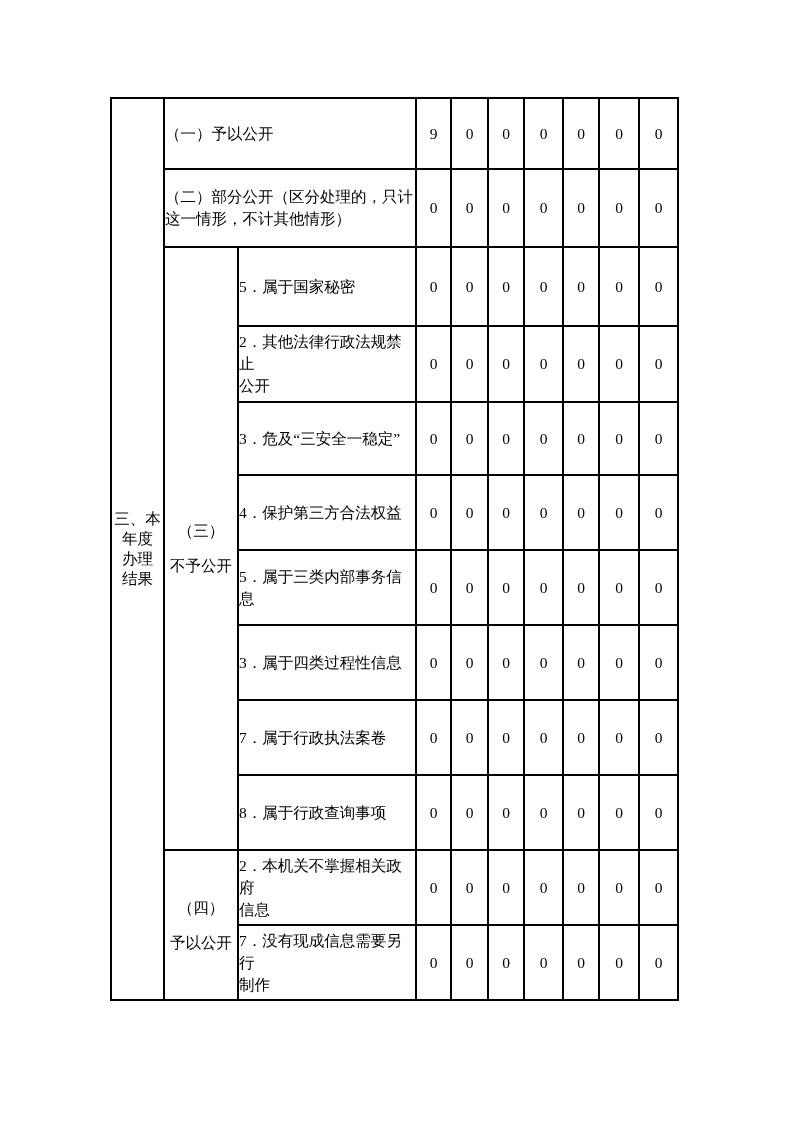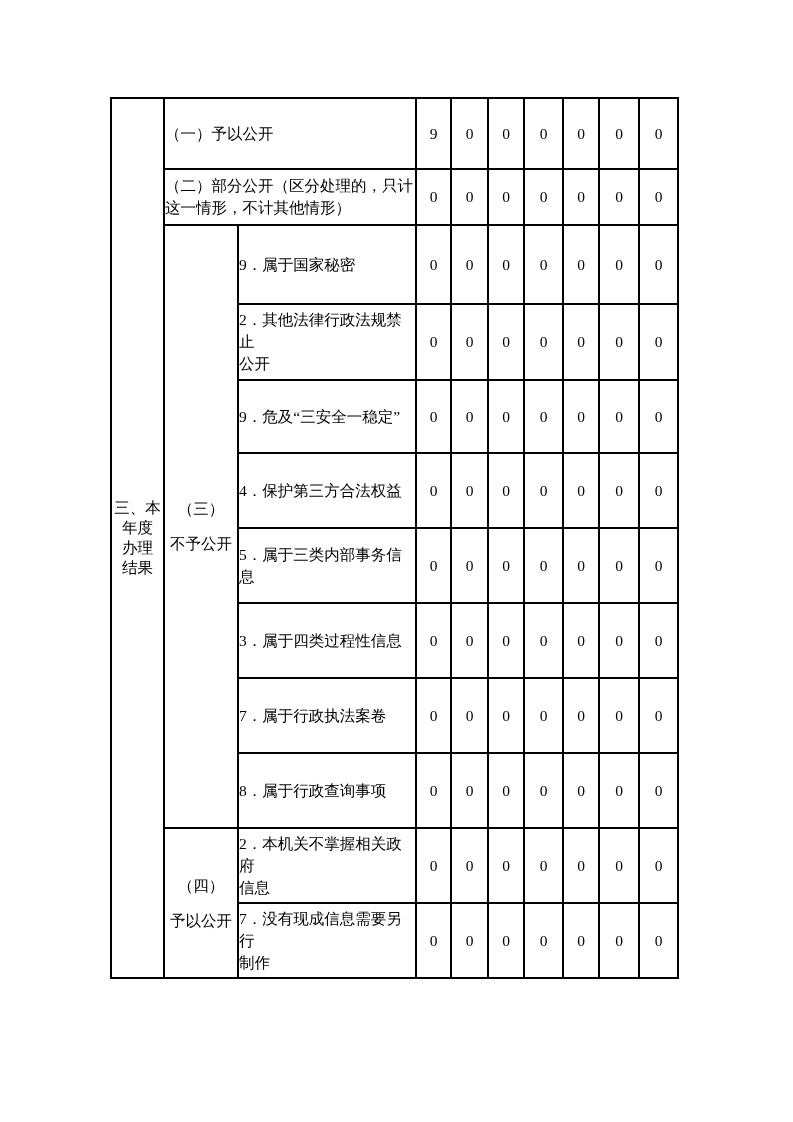--- a/index.html
+++ b/index.html
@@ -43,21 +43,21 @@
     text-align: left;
     padding: 0 3px 0 5px;
     white-space: pre-line;
     line-height: 22px;
   }
   td.num {
     text-align: center;
     font-size: 16px;
   }
   tr:nth-child(1) { height: 71px; }
-  tr:nth-child(2) { height: 56px; margin-top: 16px; }
+  tr:nth-child(2) { height: 78px; margin-top: 16px; }
   tr:nth-child(3) { height: 79px; }
   tr:nth-child(4) { height: 76px; margin-top: 25px; }
   tr:nth-child(5) { height: 73px; }
   tr:nth-child(n+6) { height: 75px; }
 </style>
 </head>
 <body>
 
 <div class="page">
   <table class="report">
@@ -97,42 +97,42 @@
         <td class="num">0</td>
         <td class="num">0</td>
         <td class="num">0</td>
         <td class="num">0</td>
       </tr>
       <tr>
         <td class="grp" rowspan="8">
           <div class="group-prefix">（三）</div>
           <div class="group-name">不予公开</div>
         </td>
-        <td class="lab">9．属于国家秘密</td>
+        <td class="lab">5．属于国家秘密</td>
         <td class="num">0</td>
         <td class="num">0</td>
         <td class="num">0</td>
         <td class="num">0</td>
         <td class="num">0</td>
         <td class="num">0</td>
         <td class="num">0</td>
       </tr>
       <tr>
         <td class="lab">2．其他法律行政法规禁止
 公开</td>
         <td class="num">0</td>
         <td class="num">0</td>
         <td class="num">0</td>
         <td class="num">0</td>
         <td class="num">0</td>
         <td class="num">0</td>
         <td class="num">0</td>
       </tr>
       <tr>
-        <td class="lab">9．危及“三安全一稳定”</td>
+        <td class="lab">3．危及“三安全一稳定”</td>
         <td class="num">0</td>
         <td class="num">0</td>
         <td class="num">0</td>
         <td class="num">0</td>
         <td class="num">0</td>
         <td class="num">0</td>
         <td class="num">0</td>
       </tr>
       <tr>
         <td class="lab">4．保护第三方合法权益</td>

